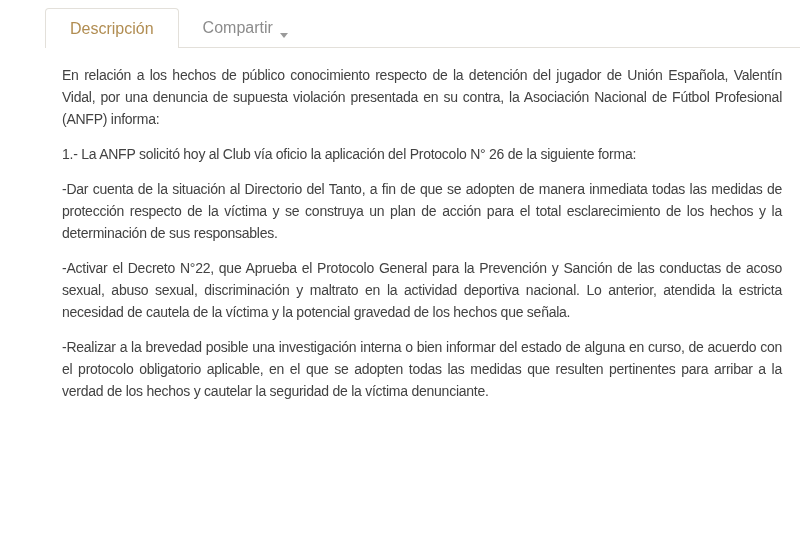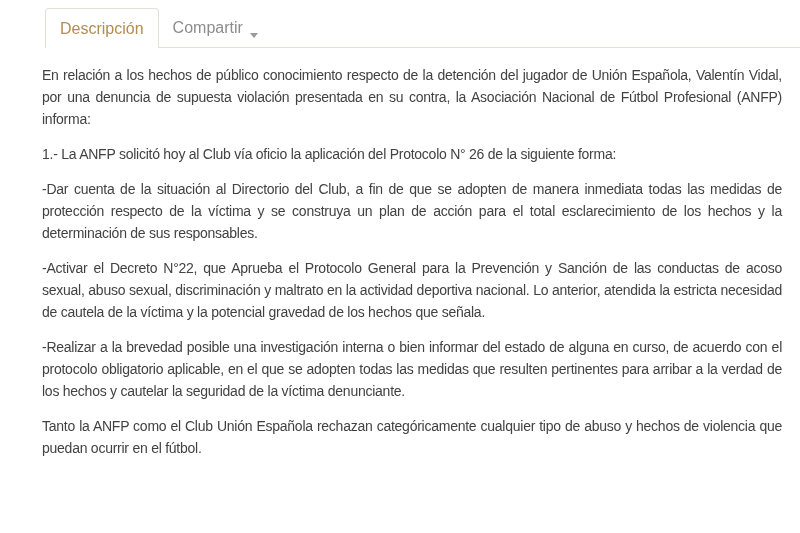--- a/index.html
+++ b/index.html
@@ -15,21 +15,21 @@
     font-family:"Liberation Sans", sans-serif;
     overflow:hidden;
   }
   .tabbar{
     display:flex;
     align-items:stretch;
     margin:8px 0 0 45px;
     border-bottom:1px solid var(--border);
   }
   .tab{
-    padding:10px 14px 9px;
+    padding:10px 24px 9px;
     font-size:16px;
     line-height:20px;
     white-space:nowrap;
     cursor:pointer;
   }
   .tab-active{
     color:var(--gold);
     background:#ffffff;
     border:1px solid var(--border);
     border-bottom:none;
@@ -44,21 +44,21 @@
   .caret{
     display:inline-block;
     width:0;height:0;
     border-left:4px solid transparent;
     border-right:4px solid transparent;
     border-top:5px solid #9a9a9a;
     margin-left:7px;
     margin-top:3px;
   }
   .content{
-    padding:16px 18px 0 42px;
+    padding:16px 18px 0 62px;
   }
   .content p{
     margin:0 0 13px 0;
     font-size:14px;
     line-height:22px;
     letter-spacing:-0.25px;
     text-align:justify;
     color:var(--text);
   }
 </style>
@@ -71,17 +71,16 @@
   </div>
   <div class="tab tab-share">
     <span>Compartir</span>
     <span class="caret"></span>
   </div>
 </div>
 
 <div class="content">
   <p>En relación a los hechos de público conocimiento respecto de la detención del jugador de Unión Española, Valentín Vidal, por una denuncia de supuesta violación presentada en su contra, la Asociación Nacional de Fútbol Profesional (ANFP) informa:</p>
   <p>1.- La ANFP solicitó hoy al Club vía oficio la aplicación del Protocolo N° 26 de la siguiente forma:</p>
-  <p>-Dar cuenta de la situación al Directorio del Club, a fin de que se adopten de manera inmediata todas las medidas de protección respecto de la víctima y se construya un plan de acción para el total esclarecimiento de los hechos y la determinación de sus responsables.</p>
+  <p>-Dar cuenta de la situación al Directorio del Tanto, a fin de que se adopten de manera inmediata todas las medidas de protección respecto de la víctima y se construya un plan de acción para el total esclarecimiento de los hechos y la determinación de sus responsables.</p>
   <p>-Activar el Decreto N°22, que Aprueba el Protocolo General para la Prevención y Sanción de las conductas de acoso sexual, abuso sexual, discriminación y maltrato en la actividad deportiva nacional. Lo anterior, atendida la estricta necesidad de cautela de la víctima y la potencial gravedad de los hechos que señala.</p>
   <p>-Realizar a la brevedad posible una investigación interna o bien informar del estado de alguna en curso, de acuerdo con el protocolo obligatorio aplicable, en el que se adopten todas las medidas que resulten pertinentes para arribar a la verdad de los hechos y cautelar la seguridad de la víctima denunciante.</p>
-  <p>Tanto la ANFP como el Club Unión Española rechazan categóricamente cualquier tipo de abuso y hechos de violencia que puedan ocurrir en el fútbol.</p>
 </div>
 
 </body></html>

